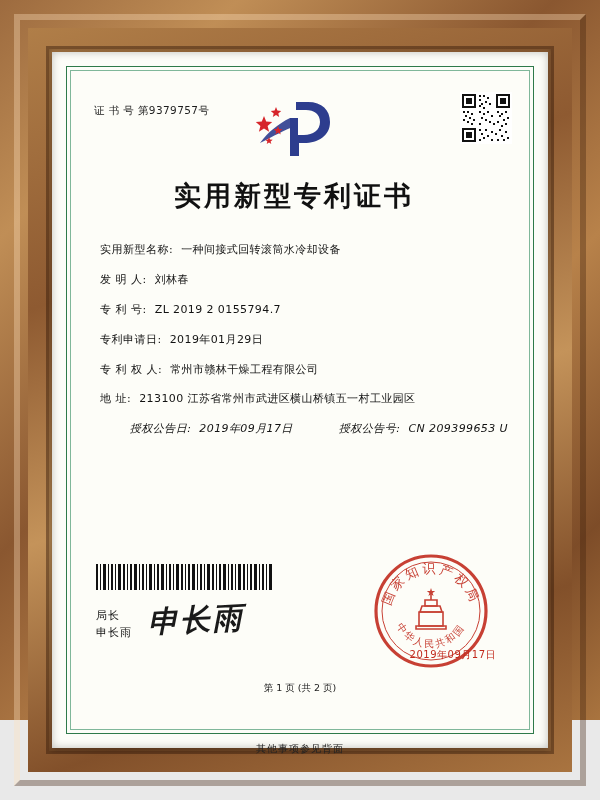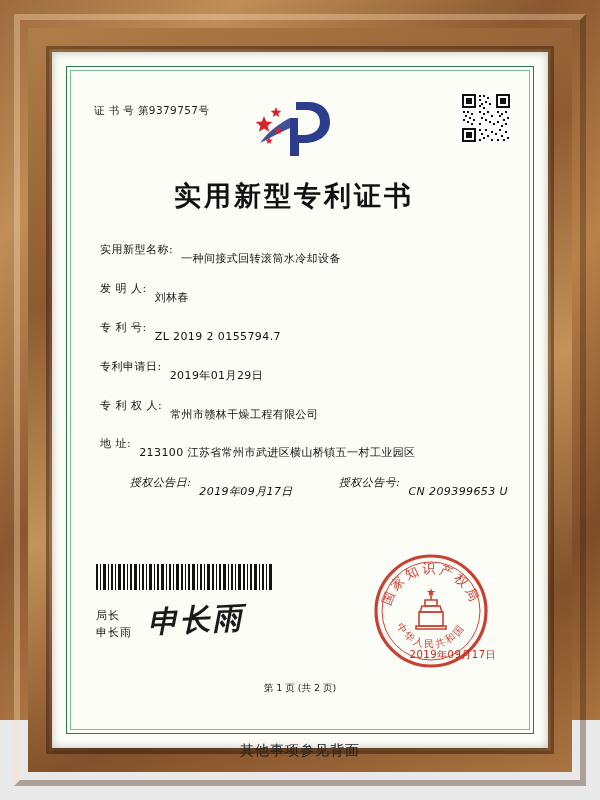--- a/index.html
+++ b/index.html
@@ -127,21 +127,20 @@
     color: #121212;
     line-height: 1.4;
   }
   .field-label {
     white-space: nowrap;
     letter-spacing: 0.5px;
   }
   .field-value {
     margin-left: 8px;
     letter-spacing: 0.4px;
-    margin-top: 9px;
   }
   .field-row.two-col { justify-content: flex-end; font-style: italic; }
   .field-row .col2 {
     margin-left: 46px;
     display: flex;
   }
 
   
   .paras {
     position: absolute;
@@ -213,21 +212,21 @@
     top: 630px;
     text-align: center;
     font-size: 9.5px;
     color: #222;
   }
   .footer-note {
     position: absolute;
     left: 0; right: 0;
     top: 662px;
     text-align: center;
-    font-size: 14px;
+    font-size: 10px;
     color: #222;
     letter-spacing: 1px;
   }
 </style>
 </head>
 <body>
 
 <div class="frame-outer">
   <div class="frame-bevel"></div>
   <div class="frame-inner"></div>

